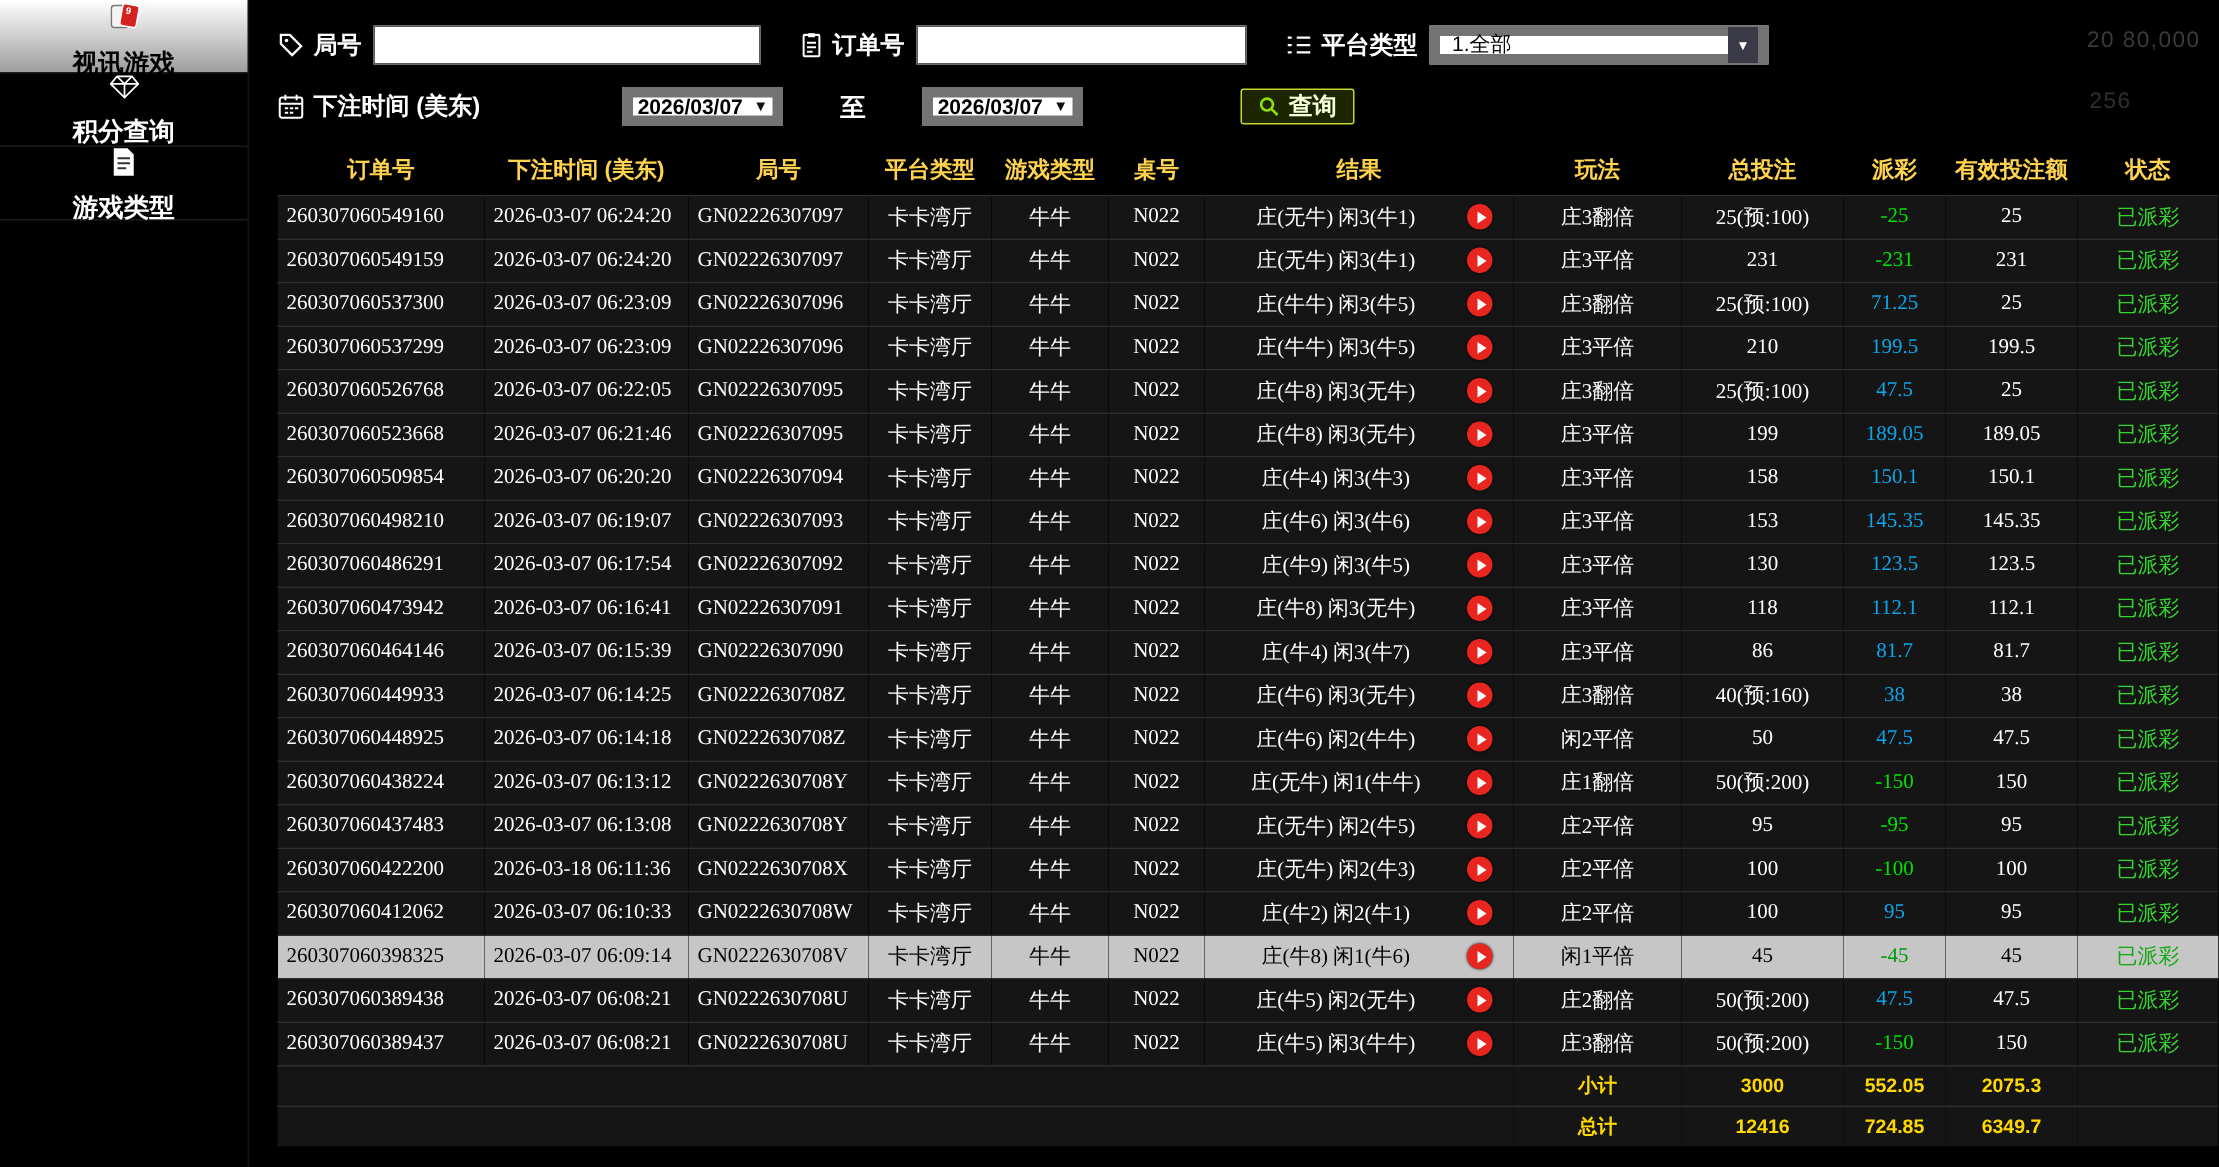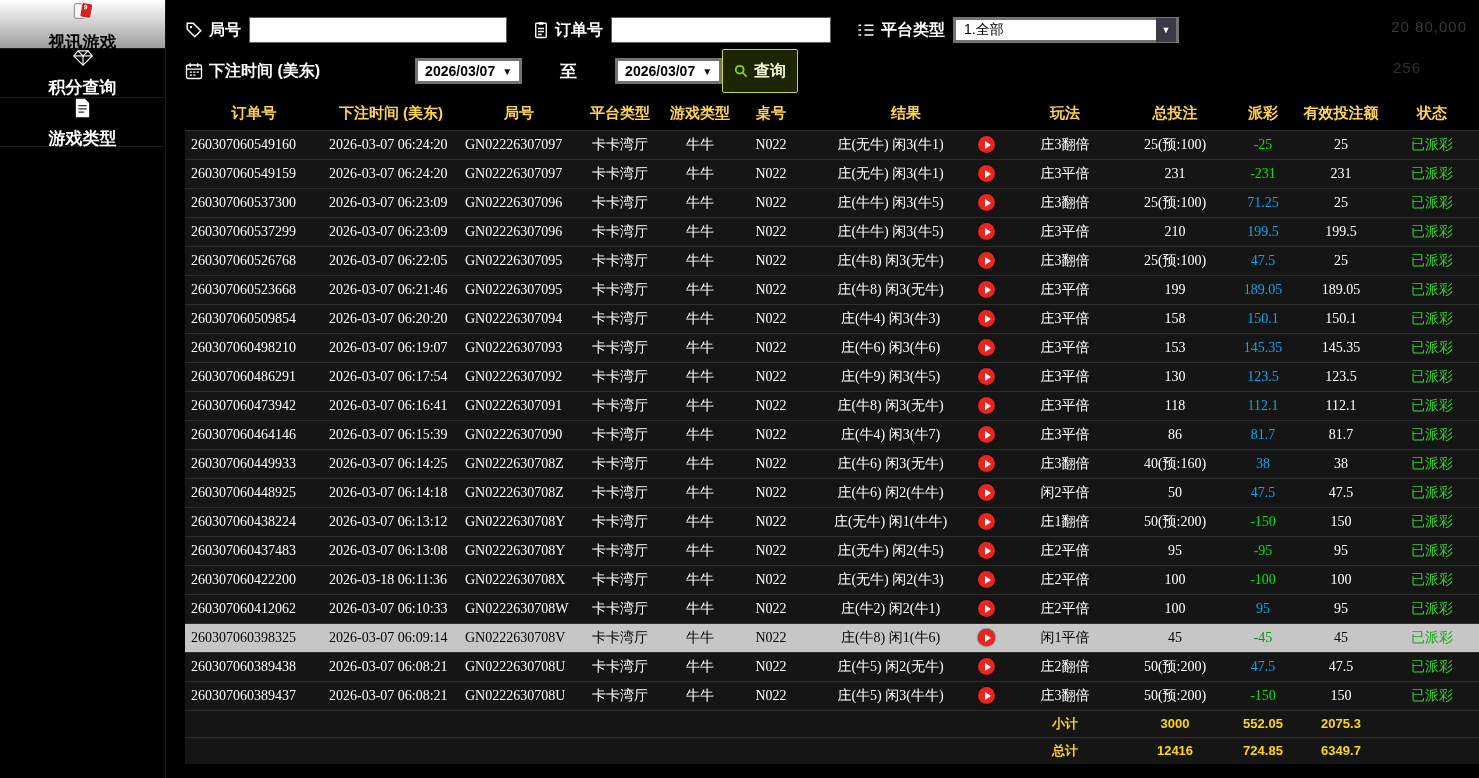--- a/index.html
+++ b/index.html
@@ -35,32 +35,32 @@
   .f-label { display:flex; align-items:center; gap:6px; font-size:16px; font-weight:bold; white-space:nowrap; }
   .text-input {
     height:26px; border:1px solid #5a5a5a; background:#fff; color:#000;
     padding:0 6px; font-size:14px; margin-left:8px; outline:none;
   }
   .input-game { width:258px; }
   .input-order { width:220px; }
   .gap26 { margin-left:26px; }
   .select-box {
     background:#fff; color:#000; height:26px; display:flex; align-items:center;
-    padding:0 0 0 8px; font-size:14px; cursor:pointer; border:3px solid #737373;
+    padding:0 0 0 8px; font-size:14px; cursor:pointer; border:7px solid #737373;
   }
   .platform-select { width:226px; margin-left:8px; justify-content:space-between; }
   .platform-select .arrow-seg {
     width:20px; height:24px; background:#3a3a46; color:#fff;
     display:flex; align-items:center; justify-content:center; font-size:9px;
   }
   .date-select { width:107px; justify-content:center; gap:7px; font-weight:bold; padding:0 4px; }
   .date-select .arrow { font-size:10px; color:#111; }
   .to-label { font-size:17px; font-weight:bold; margin:0 38px; }
   .query-btn {
-    height:44px; display:flex; align-items:center; gap:6px;
+    margin-left:105px; height:24px; display:flex; align-items:center; gap:6px;
     padding:0 11px; background:#1c2400; border:1px solid #c6d62b; border-radius:2px;
     color:#f2ffd8; font-size:16px; font-weight:bold; cursor:pointer;
   }
 
   
   .table-wrap { margin-top:12px; }
   table.records { width:100%; border-collapse:collapse; table-layout:fixed; }
   .records thead th {
     color:#ffd34e; font-size:15px; font-weight:bold; height:32px;
     text-align:center; white-space:nowrap;

